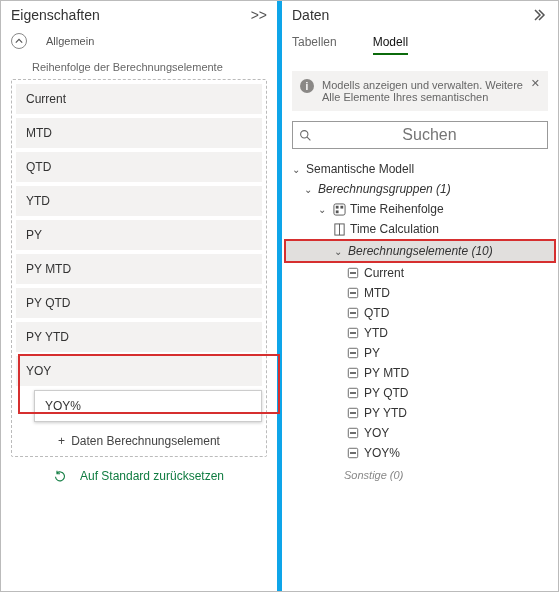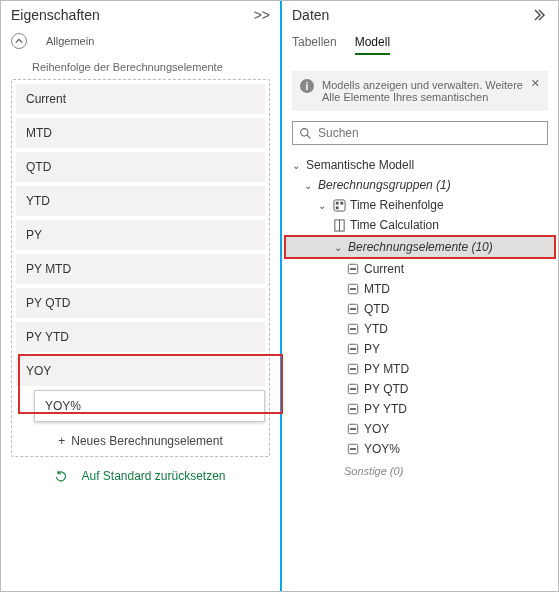--- a/index.html
+++ b/index.html
@@ -8,21 +8,21 @@
     font-size: 12px;
     color: #323130;
     background: #fff;
     width: 559px;
     height: 592px;
     overflow: hidden;
     display: flex;
     border: 1px solid #bbb;
   }
   .panel { display: flex; flex-direction: column; }
-  .panel-left { width: 281px; border-right: 2px solid #0ea5e9; }
+  .panel-left { width: 281px; border-right: 5px solid #0ea5e9; }
   .panel-right { flex: 1; }
   .panel-header {
     display: flex; align-items: center; justify-content: space-between;
     padding: 6px 10px 4px 10px; font-size: 14px; color: #333;
   }
   .panel-header .title { font-weight: 400; }
   .collapse-btn { color: #555; cursor: pointer; }
   .section-row {
     display: flex; align-items: center; gap: 19px;
     padding: 6px 10px; font-size: 11px; color: #555;
@@ -55,39 +55,39 @@
     cursor: pointer;
   }
   .reset-row {
     display: flex; align-items: center; justify-content: center;
     gap: 14px; padding: 6px 0; font-size: 12px; color: #107c41;
     cursor: pointer;
   }
   .red-box { border: 2px solid #d62f2f; position: absolute; pointer-events: none; }
   .red-box-drag { left: 6px; right: -14px; top: 274px; height: 60px; }
   
-  .tabs { display: flex; gap: 18px; padding: 8px 10px; font-size: 12px; }
+  .tabs { display: flex; gap: 36px; padding: 8px 10px; font-size: 12px; }
   .tab { color: #666; cursor: pointer; padding-bottom: 4px; }
   .tab.active { color: #111; border-bottom: 2px solid #0b6a0b; }
   .info-banner {
     margin: 8px 10px 6px 10px; padding: 8px 8px;
     background: #f3f2f1; display: flex; align-items: flex-start; gap: 8px;
     font-size: 11px; color: #666; position: relative;
   }
   .info-banner .info-icon {
     width: 14px; height: 14px; border-radius: 50%; background: #8a8886;
     color: #fff; display: inline-flex; align-items: center; justify-content: center;
     font-size: 10px; font-weight: bold;
   }
   .info-banner .close-x { position: absolute; right: 8px; top: 6px; color: #666; cursor: pointer; }
   .search-row {
     margin: 4px 10px; border: 1px solid #999; display: flex; align-items: center;
     padding: 4px 6px; gap: 6px;
   }
-  .search-row input { border: none; outline: none; font-size: 12px; flex: 1; color: #888; }
+  .search-row input { border: none; outline: none; font-size: 16px; flex: 1; color: #888; text-align: center; }
   .tree { margin: 6px 2px; font-size: 12px; }
   .tree-row {
     display: flex; align-items: center; gap: 4px;
     padding: 3px 6px; white-space: nowrap;
     cursor: default;
   }
   .tree-row.selected { background: #e1dfdd; border: 2px solid #d62f2f; }
   .tree-row.clickable { cursor: pointer; }
   .indent0 { padding-left: 8px; }
   .indent1 { padding-left: 20px; }
@@ -125,21 +125,21 @@
     <div class="list-item">QTD</div>
     <div class="list-item">YTD</div>
     <div class="list-item">PY</div>
     <div class="list-item">PY MTD</div>
     <div class="list-item">PY QTD</div>
     <div class="list-item">PY YTD</div>
     <div class="list-item">YOY</div>
     <div class="list-item dragging">YOY%</div>
     <div class="add-row">
       <span>+</span>
-      <span>Neues Berechnungselement</span>
+      <span>Daten Berechnungselement</span>
     </div>
     <div class="red-box red-box-drag"></div>
   </div>
 
   <div class="reset-row">
     <span>
       <svg width="12" height="12" viewBox="0 0 16 16">
           <path d="M4 4 A6 6 0 1 1 2 9" stroke="#107c41" stroke-width="1.5" fill="none"></path>
           <path d="M4 1 L4 5 L8 5" stroke="#107c41" stroke-width="1.5" fill="none"></path>
         </svg>

